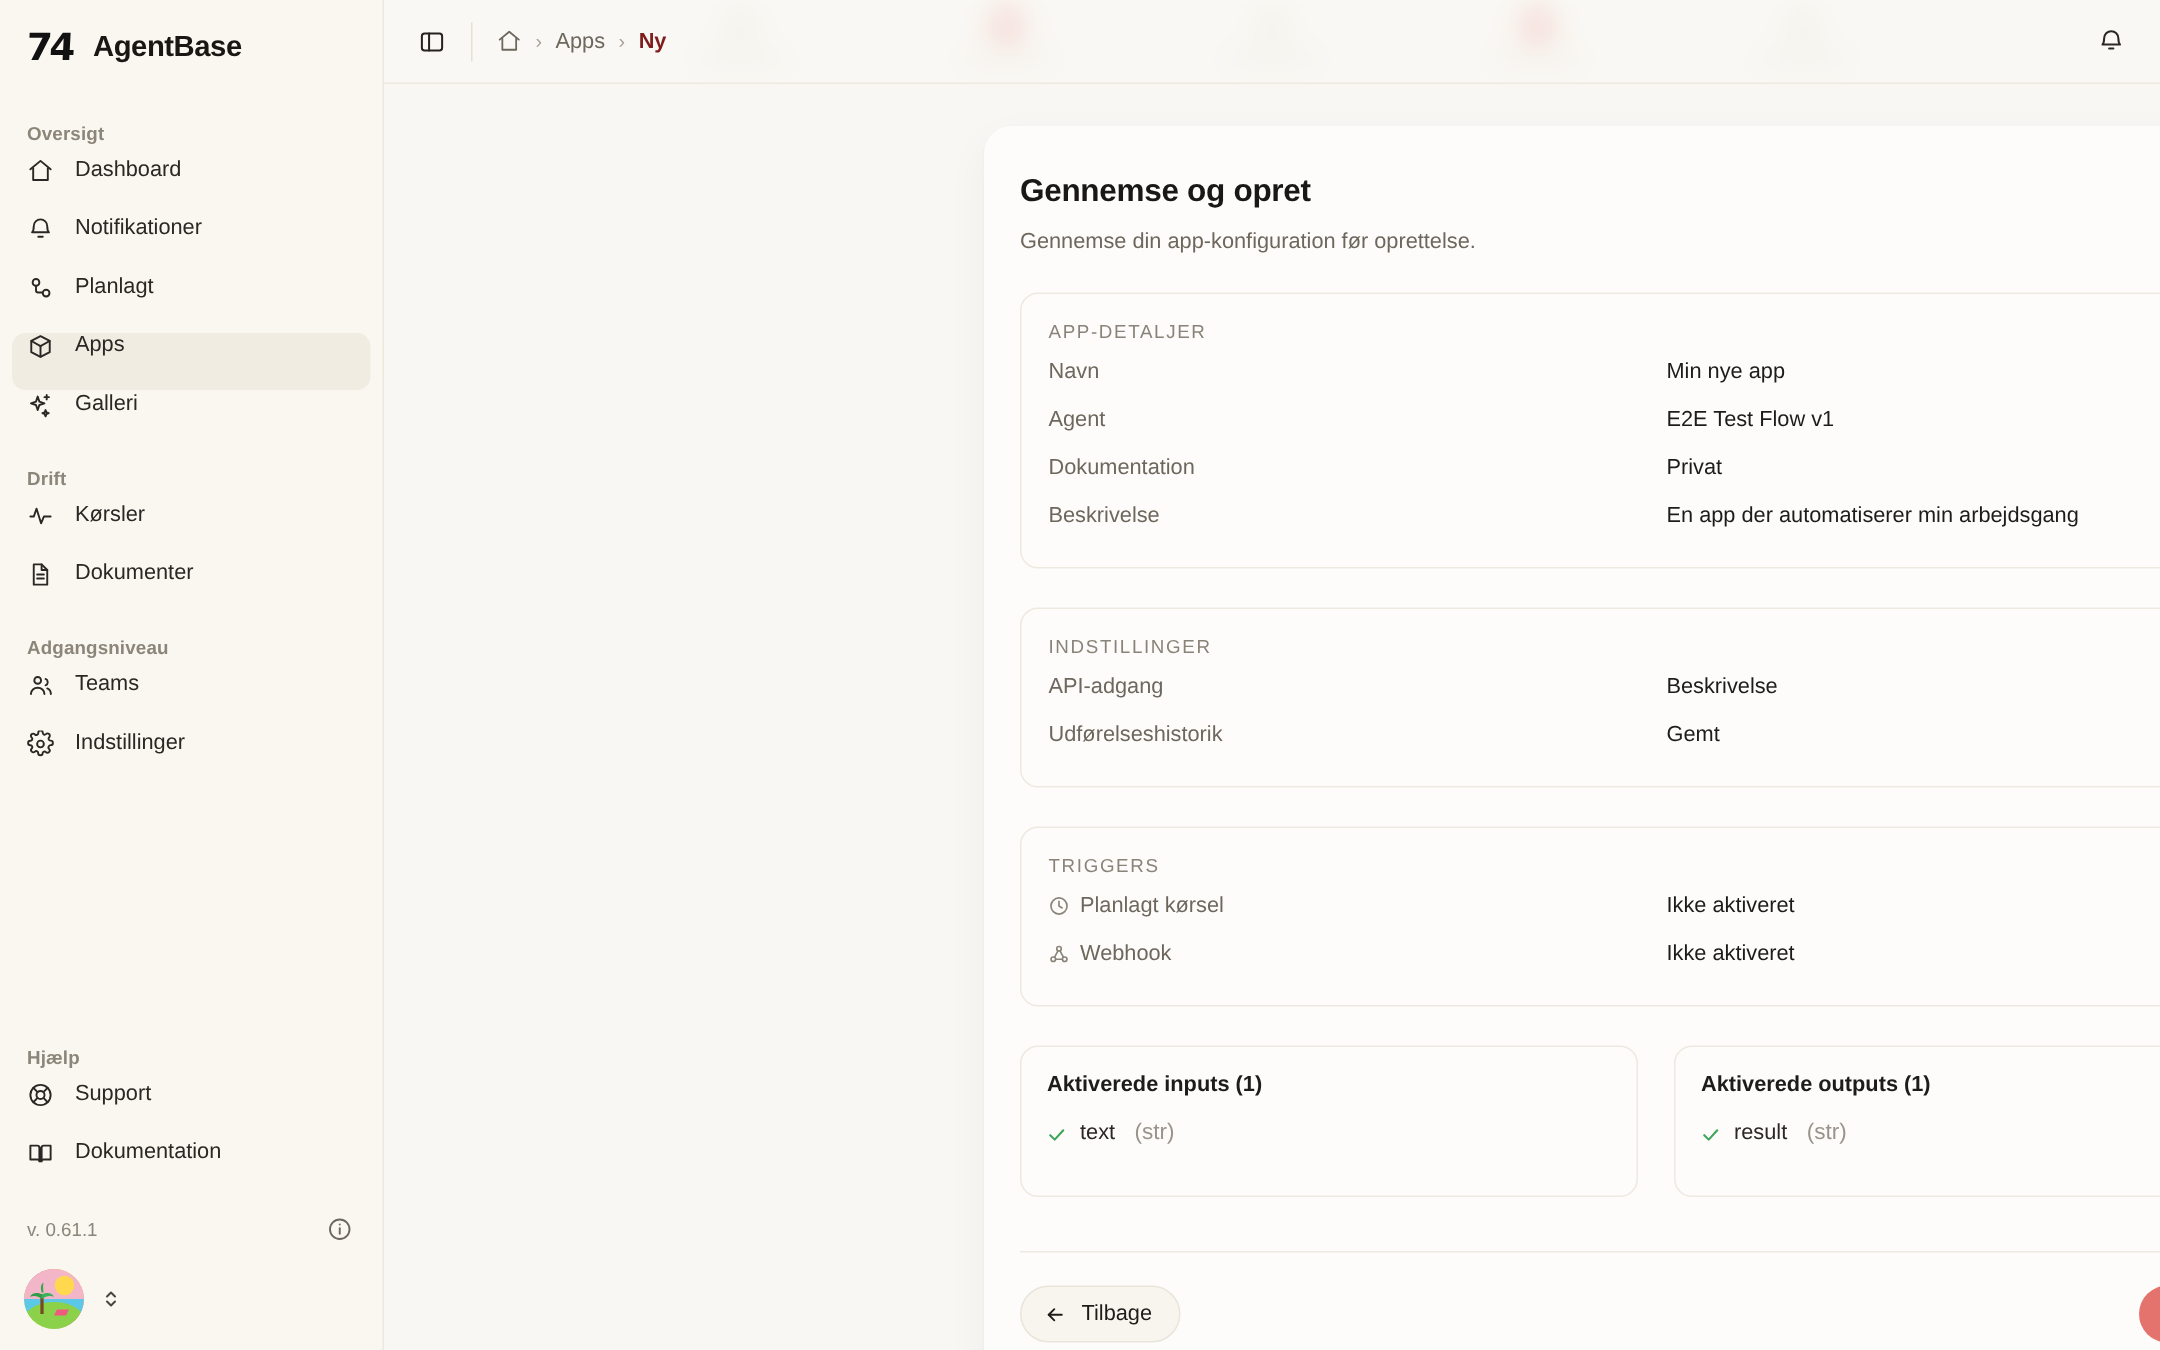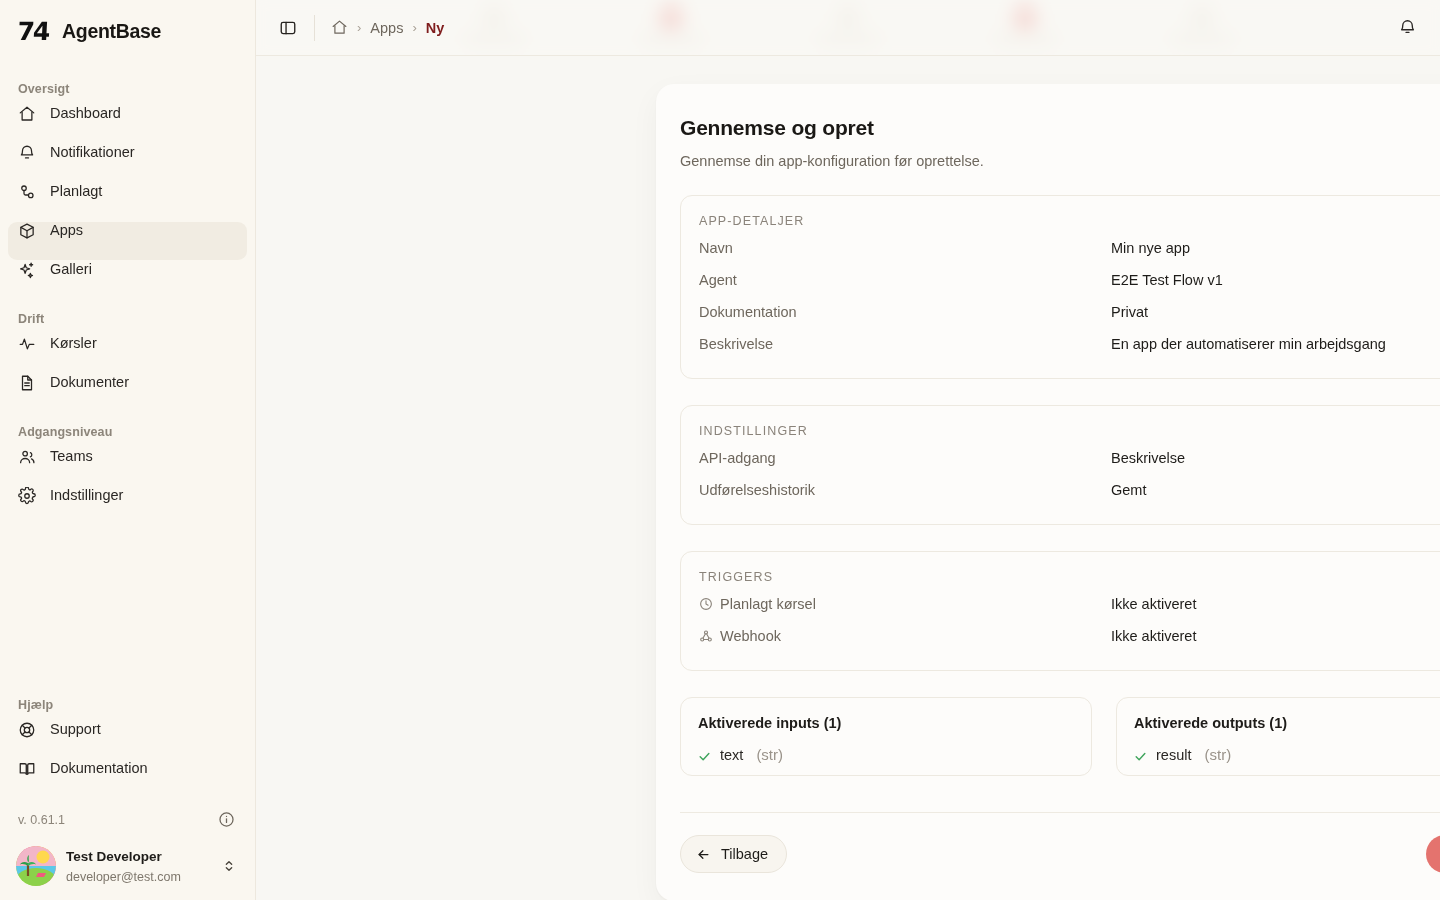--- a/index.html
+++ b/index.html
@@ -146,21 +146,21 @@
     min-height: 32px; padding: 5px 0;
   }
   .kv-key { width: 412px; flex: 0 0 412px; font-size: 14.5px; color: #6E675D; display: flex; align-items: center; gap: 7px; }
   .kv-key .k-ico { width: 14px; height: 14px; color: #8A837A; display: flex; }
   .kv-key .k-ico svg { width: 14px; height: 14px; display: block; }
   .kv-val { font-size: 14.5px; color: #1E1C19; font-weight: 400; }
 
   .io-row { display: flex; gap: 24px; margin-top: 26px; }
   .io-card {
     flex: 1 1 0; border: 1px solid #EDE9E0; border-radius: 12px;
-    padding: 17px 17px 12px 17px; background: #FDFCFA;
+    padding: 17px 17px 34px 17px; background: #FDFCFA;
   }
   .io-title { font-size: 14.5px; font-weight: 700; color: #1E1C19; }
   .io-item { display: flex; align-items: flex-end; gap: 9px; margin-top: 15px; }
   .io-check { width: 13px; height: 13px; color: #3FA45C; flex: 0 0 13px; }
   .io-check svg { width: 13px; height: 13px; display: block; }
   .io-name { font-size: 14.5px; color: #2A2724; }
   .io-type { font-size: 15px; color: #9A938A; margin-left: 4px; }
 
   .footer-sep { margin-top: 36px; border-top: 1px solid #EEEAE1; }
   .footer-row { display: flex; align-items: center; justify-content: space-between; padding-top: 22px; }
@@ -343,24 +343,20 @@
               <circle cx="27" cy="11" r="6.5" fill="#FFD84D"></circle>
               <rect x="0" y="20" width="40" height="10" fill="#5BC8E8"></rect>
               <ellipse cx="20" cy="34" rx="20" ry="12" fill="#8CD14A"></ellipse>
               <path d="M12 30 L12 17" stroke="#7A4B22" stroke-width="2.2" fill="none"></path>
               <path d="M12 17c-4-2-7-.5-8 1.5 3-1 5.5-.3 8 1.5z" fill="#2E9E4A"></path>
               <path d="M12 17c4-2 7-.5 8 1.5-3-1-5.5-.3-8 1.5z" fill="#3BB35A"></path>
               <path d="M12 16c-1.5-3.5-.5-6 1-7-.5 2.6-.2 4.7 0 6.4z" fill="#34A850"></path>
               <path d="M22 27h8l-2 4h-8z" fill="#F05A7E"></path>
             </g>
           </svg>
-        </span>
-        <span class="user-meta">
-          <span class="user-name">Test Developer</span><br>
-          <span class="user-mail">developer@test.com</span>
         </span>
         <span class="chev-updown">
           <svg viewBox="0 0 24 24" fill="none" stroke="currentColor" stroke-width="2" stroke-linecap="round" stroke-linejoin="round">
               <path d="M8 9.5 12 5.5l4 4"></path>
               <path d="M16 14.5 12 18.5l-4-4"></path>
             </svg>
         </span>
       </div>
     </div>
   </aside>

